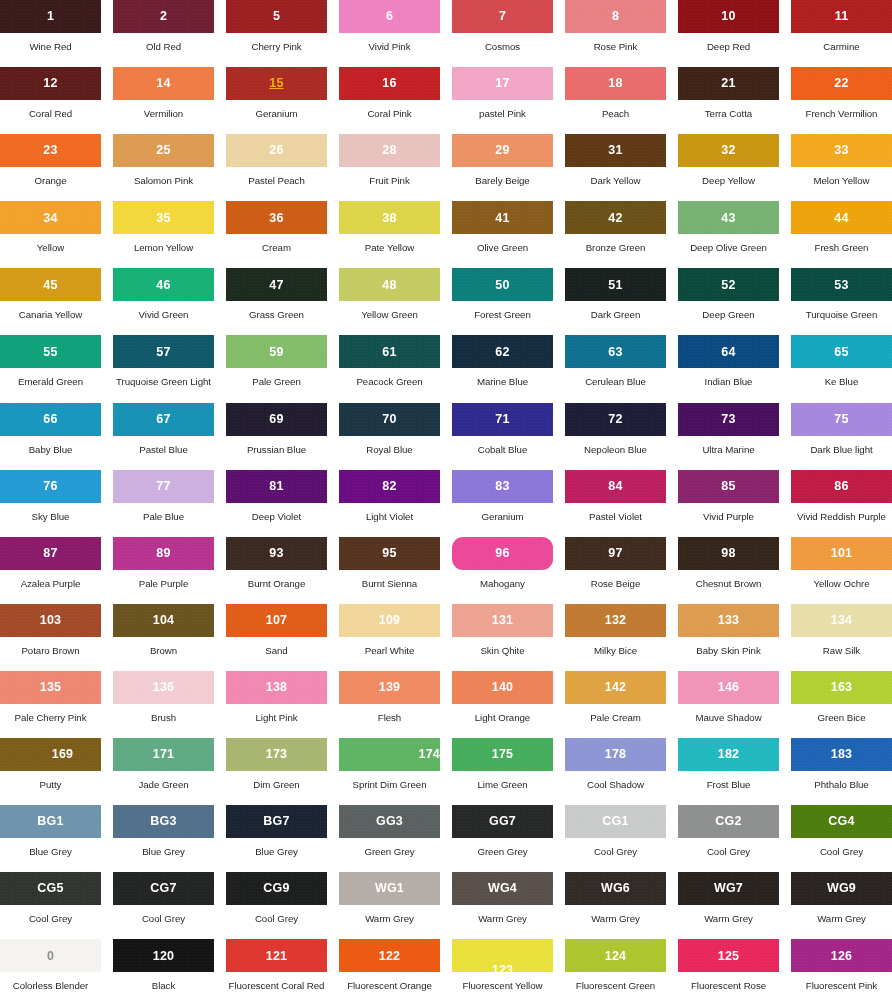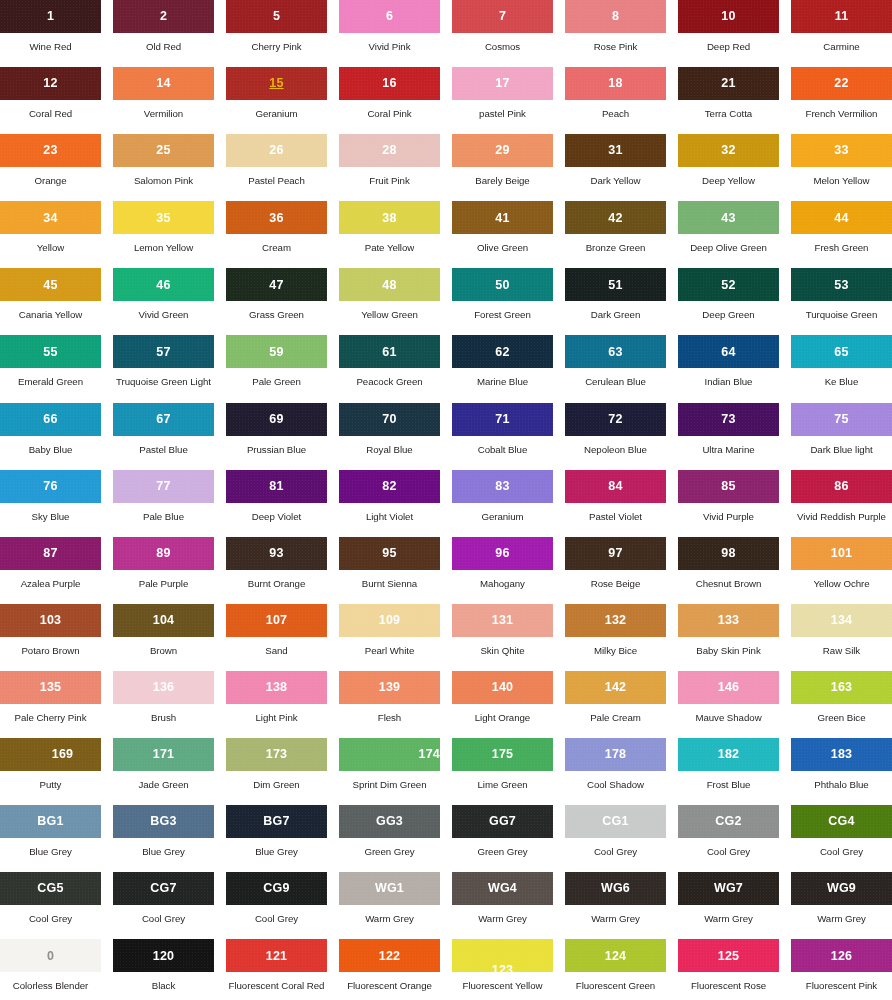--- a/index.html
+++ b/index.html
@@ -475,21 +475,21 @@
       </div>
       <div class="swatch-name">Burnt Orange</div>
     </div>
     <div class="swatch-cell">
       <div class="swatch-chip" style="background-color: rgb(85, 51, 31);">
         <span class="swatch-code" style="color: rgb(255, 255, 255);">95</span>
       </div>
       <div class="swatch-name">Burnt Sienna</div>
     </div>
     <div class="swatch-cell">
-      <div class="swatch-chip" style="background-color: #a21caf;">
+      <div class="swatch-chip" style="background-color: #ec4899; border-radius: 11px;">
         <span class="swatch-code" style="color: rgb(255, 255, 255);">96</span>
       </div>
       <div class="swatch-name">Mahogany</div>
     </div>
     <div class="swatch-cell">
       <div class="swatch-chip" style="background-color: rgb(64, 43, 31);">
         <span class="swatch-code" style="color: rgb(255, 255, 255);">97</span>
       </div>
       <div class="swatch-name">Rose Beige</div>
     </div>

